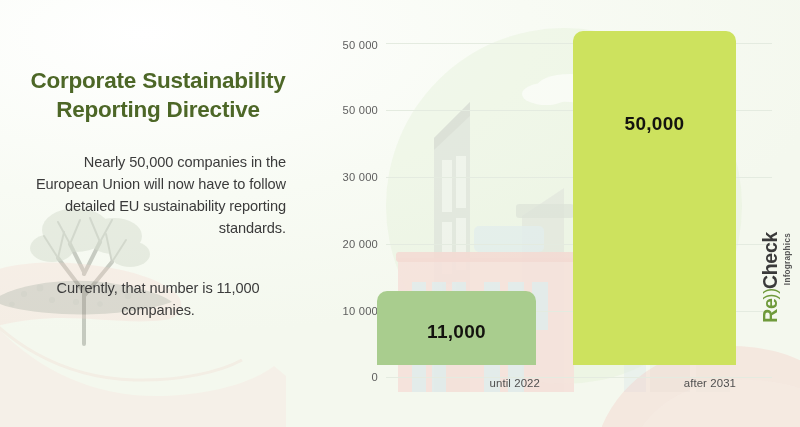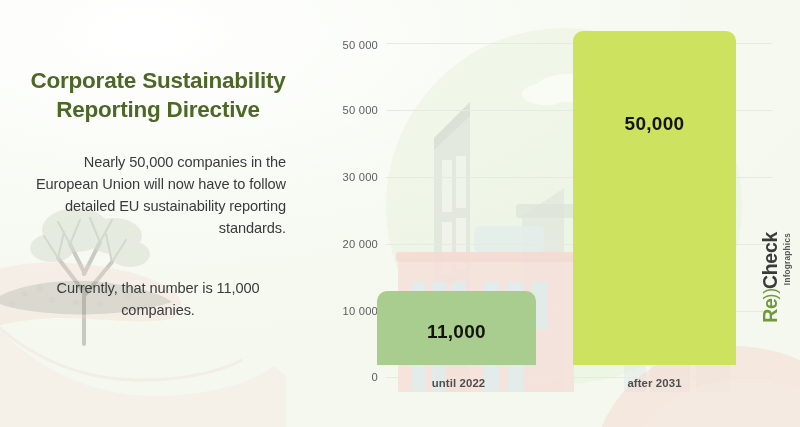--- a/index.html
+++ b/index.html
@@ -101,24 +101,23 @@
   .bar-value {
     position:absolute; left:0; width:100%;
     text-align:center;
     font-size:19px; font-weight:bold;
     color:#14130f; letter-spacing:.3px;
   }
   #bar-until .bar-value { top:30px; }
   #bar-after .bar-value { top:62px;margin-top:20px; }
   .xtick {
     position:absolute; bottom:26px;
-    text-align:center; width:163px;
+    text-align:right; width:163px;
     font-size:11.4px; color:#4f4f4f;
     letter-spacing:.1px;
-    font-weight:bold;
   }
   #xtick-until { left:57px; }
   #xtick-after { left:253px; }
 
   
   #logo {
     position:absolute; right:2px; top:232px;
     width:46px; height:160px;
     z-index:6;
     transform:rotate(-90deg);

